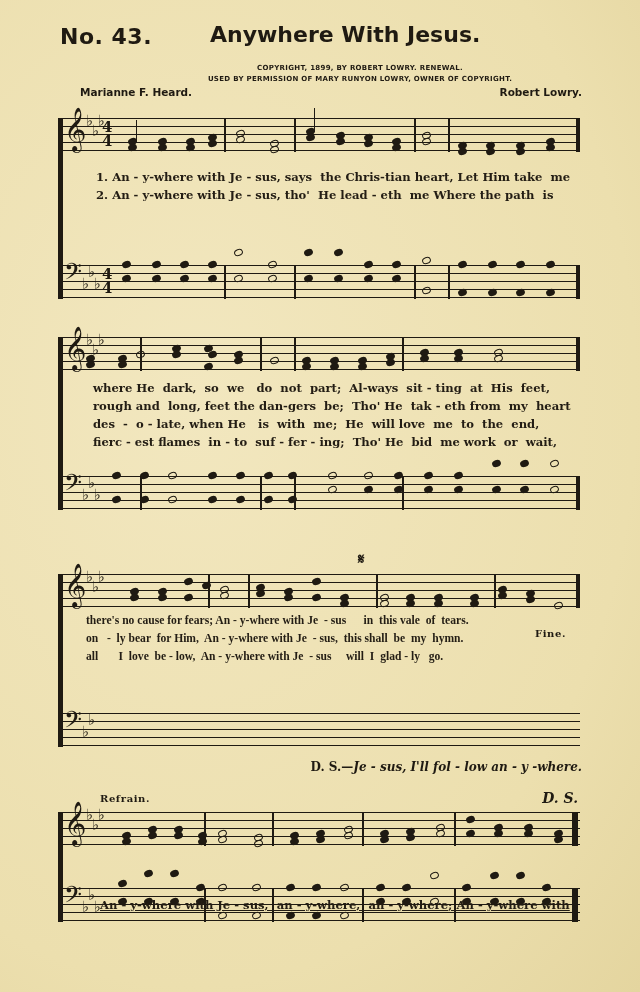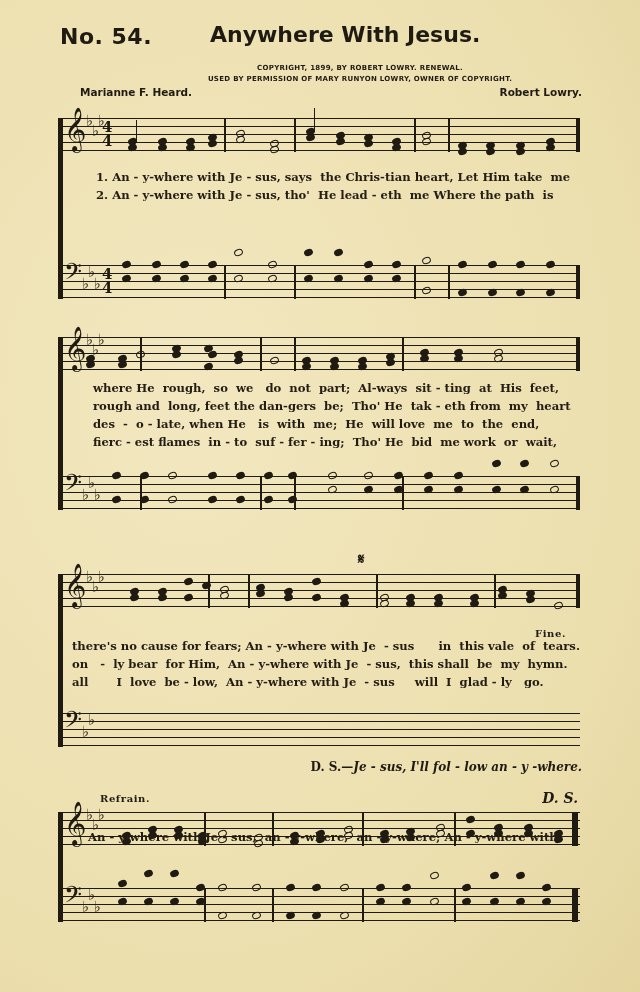--- a/index.html
+++ b/index.html
@@ -57,21 +57,21 @@
   .ds-line {
     position: absolute; right: 58px; font-family: "DejaVu Serif", serif; font-size: 12px; font-weight: bold;
   }
   .ds-line i { font-style: italic; }
   .ds-mark { position: absolute; right: 62px; font-family: "DejaVu Serif", serif; font-style: italic; font-weight: bold; font-size: 14px; }
   .segno { position: absolute; font-family: "DejaVu Sans", sans-serif; font-size: 15px; font-weight: bold; }
 </style>
 </head>
 <body>
 
-<div class="header-no">No. 54.</div>
+<div class="header-no">No. 43.</div>
 <div class="title">Anywhere With Jesus.</div>
 <div class="copyright c1">COPYRIGHT, 1899, BY ROBERT LOWRY.   RENEWAL.</div>
 <div class="copyright c2">USED BY PERMISSION OF MARY RUNYON LOWRY, OWNER OF COPYRIGHT.</div>
 <div class="author left">Marianne F. Heard.</div>
 <div class="author right">Robert Lowry.</div>
 
 <div class="system" style="top:118px;height:190px;">
   <div class="brace" style="top:0;height:181px;"></div>
   <div class="staff" style="top:0;">
     <div class="line" style="top:0"></div>
@@ -257,21 +257,21 @@
       <div class="note" style="left:396px;top:10px"></div>
     <div class="note" style="left:434px;top:-16px"></div>
       <div class="note" style="left:434px;top:10px"></div>
     <div class="note" style="left:462px;top:-16px"></div>
       <div class="note" style="left:462px;top:10px"></div>
     <div class="note half" style="left:492px;top:-16px"></div>
       <div class="note half" style="left:492px;top:10px"></div>
   </div>
 </div>
 <div class="lyrics" style="top:379px;padding-left:35px;">
-  <div class="lyric-line">where He  rough,  so  we   do  not  part;  Al-ways  sit - ting  at  His  feet,</div>
+  <div class="lyric-line">where He  dark,  so  we   do  not  part;  Al-ways  sit - ting  at  His  feet,</div>
   <div class="lyric-line">rough and  long, feet the dan-gers  be;  Tho' He  tak - eth from  my  heart</div>
   <div class="lyric-line">des  -  o - late, when He   is  with  me;  He  will love  me  to  the  end,</div>
   <div class="lyric-line">fierc - est flames  in - to  suf - fer - ing;  Tho' He  bid  me work  or  wait,</div>
 </div>
 
 <span class="segno" style="left:358px;top:550px;">𝄋</span>
 <span class="label-small" style="left:535px;top:584px;margin-top:44px;">Fine.</span>
 <div class="system" style="top:574px;height:180px;">
   <div class="brace" style="top:0;height:173px;"></div>
   <div class="staff" style="top:0;">
@@ -323,21 +323,21 @@
     <div class="line" style="top:0"></div>
       <div class="line" style="top:8px"></div>
       <div class="line" style="top:16px"></div>
       <div class="line" style="top:24px"></div>
       <div class="line" style="top:32px"></div>
     <span class="clef" style="left:6px;top:-4px;font-size:28px;">𝄢</span>
     <span class="keysig" style="left:30px;top:-2px;">♭</span>
     <span class="keysig" style="left:24px;top:10px;">♭</span>
   </div>
 </div>
-<div class="lyrics" style="top:637px;padding-left:14px;">
+<div class="lyrics" style="top:612px;padding-left:28px;font-family:Liberation Serif, serif;">
   <div class="lyric-line">there's no cause for fears; An - y-where with Je  - sus      in  this vale  of  tears.</div>
   <div class="lyric-line">on   -  ly bear  for Him,  An - y-where with Je  - sus,  this shall  be  my  hymn.</div>
   <div class="lyric-line">all       I  love  be - low,  An - y-where with Je  - sus     will  I  glad - ly   go.</div>
 </div>
 <div class="ds-line" style="top:760px;">
   <span>D. S.—</span><i>Je - sus, I'll fol - low an - y -where.</i>
 </div>
 
 <span class="label-small" style="left:100px;top:793px;">Refrain.</span>
 <span class="ds-mark" style="top:790px;">D. S.</span>
@@ -431,15 +431,15 @@
     <div class="note" style="left:404px;top:-4px"></div>
       <div class="note" style="left:404px;top:10px"></div>
     <div class="note" style="left:432px;top:-16px"></div>
       <div class="note" style="left:432px;top:10px"></div>
     <div class="note" style="left:458px;top:-16px"></div>
       <div class="note" style="left:458px;top:10px"></div>
     <div class="note" style="left:484px;top:-4px"></div>
       <div class="note" style="left:484px;top:10px"></div>
   </div>
 </div>
-<div class="lyrics" style="top:828px;padding-left:30px;">
+<div class="lyrics" style="top:896px;padding-left:42px;text-decoration:underline;">
   <div class="lyric-line">An - y-where with Je - sus,  an - y-where,  an - y-where; An - y-where with</div>
 </div>
 
 </body></html>

